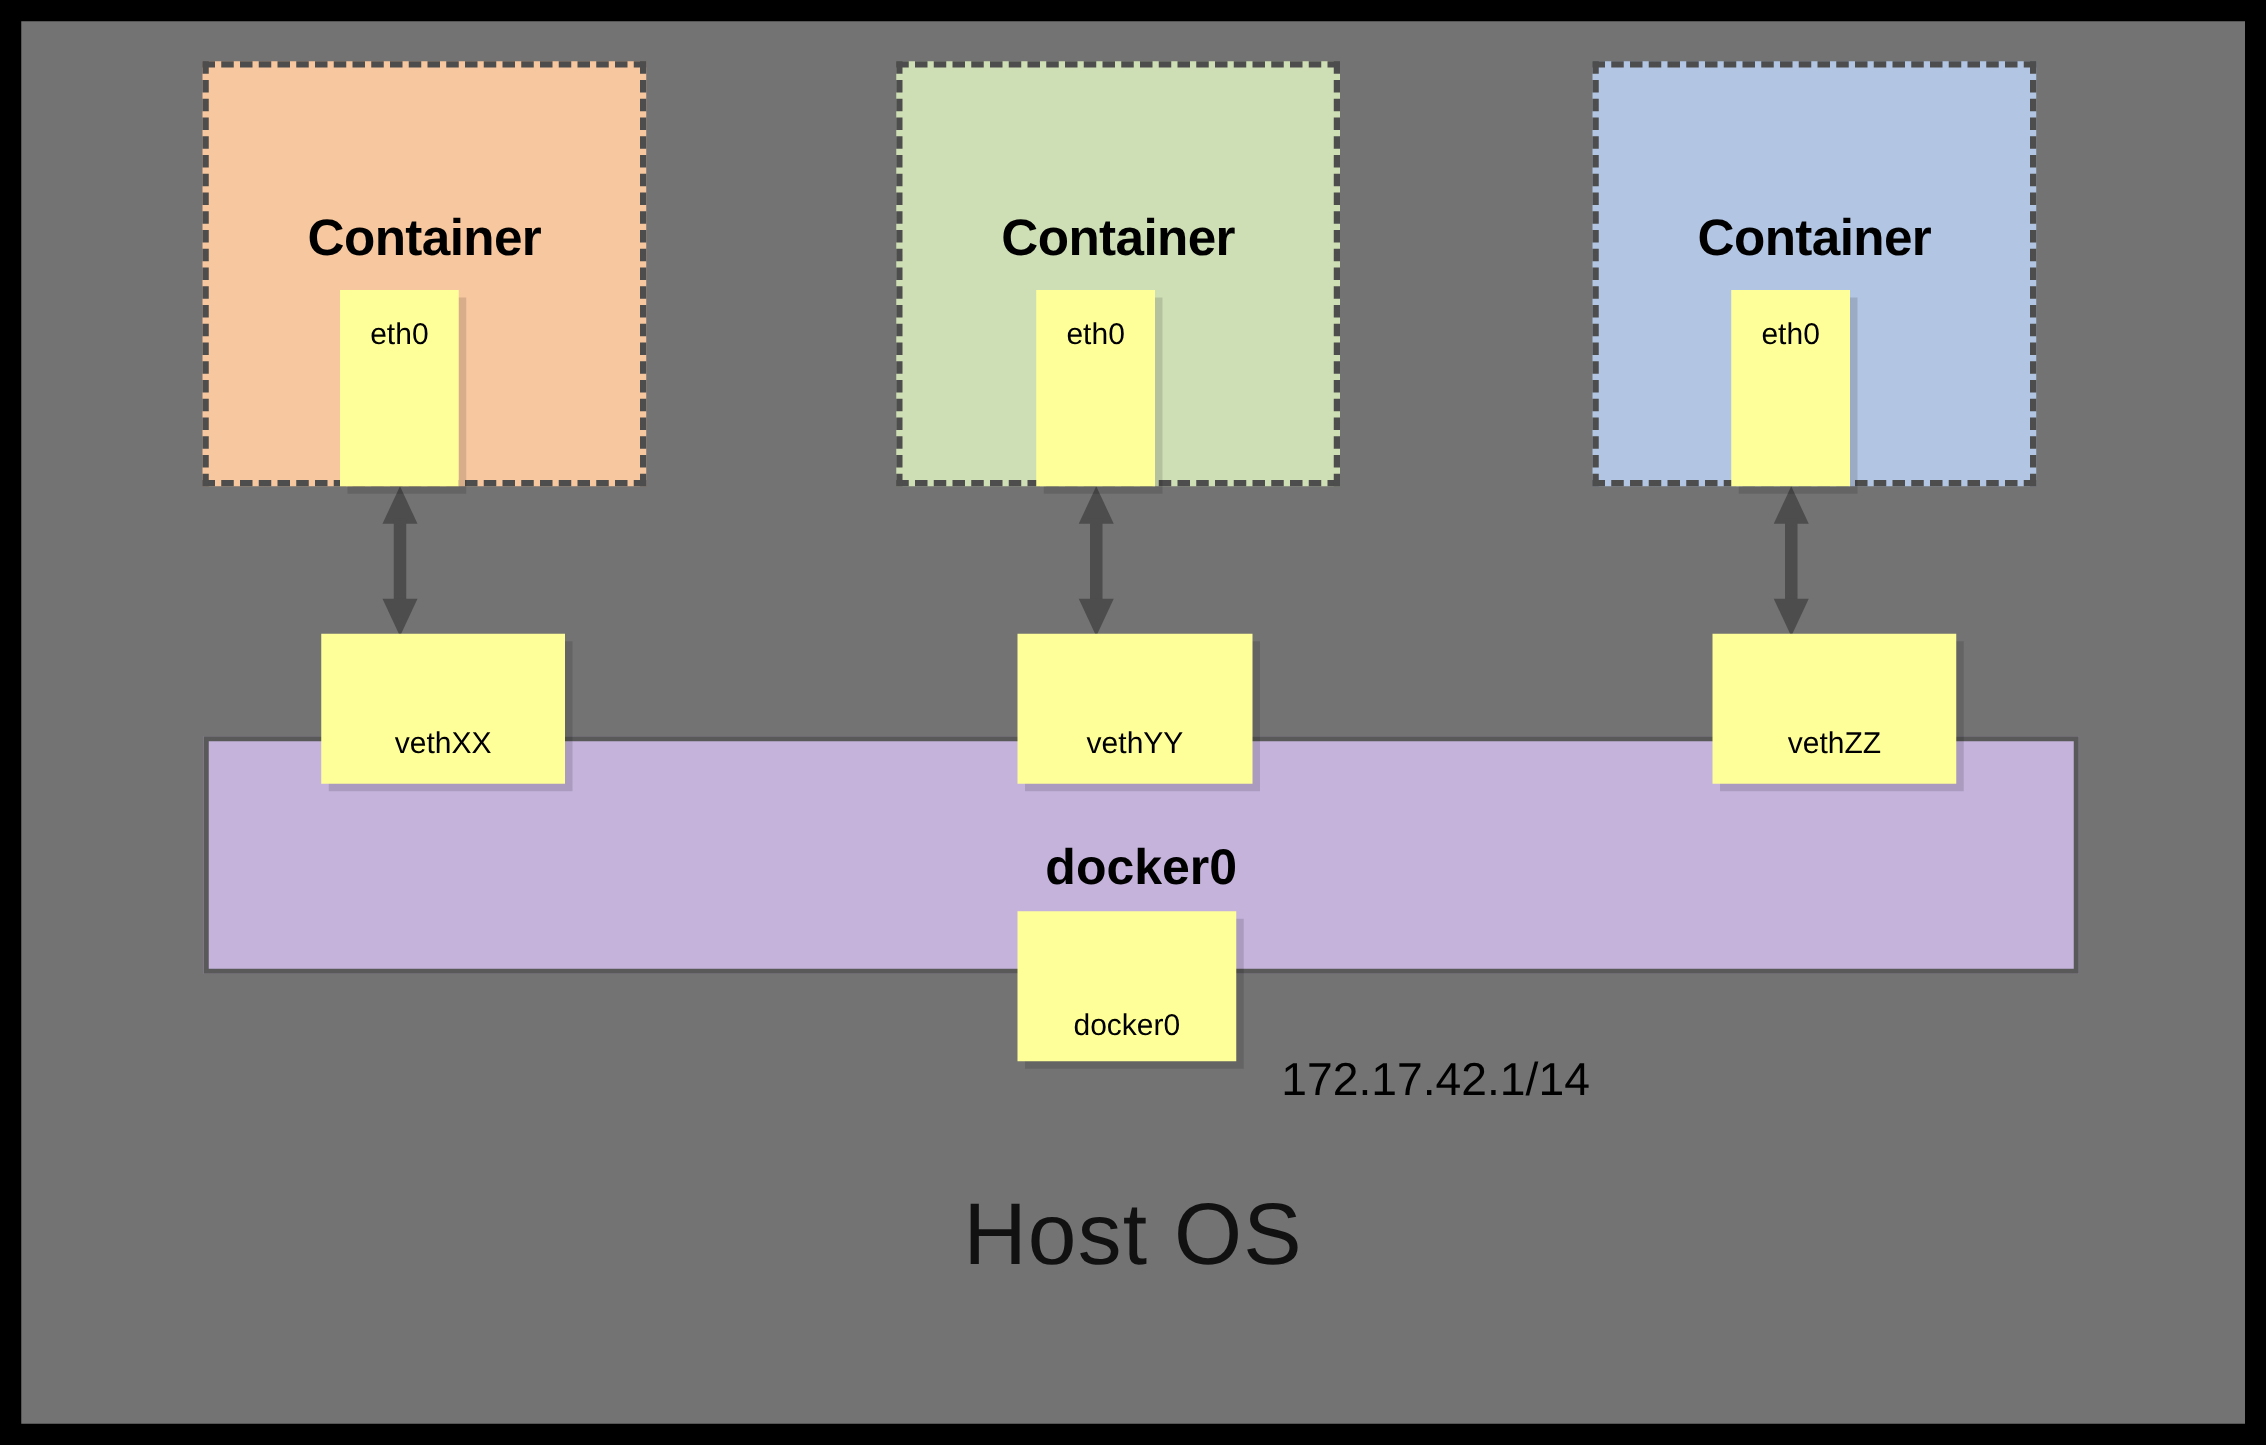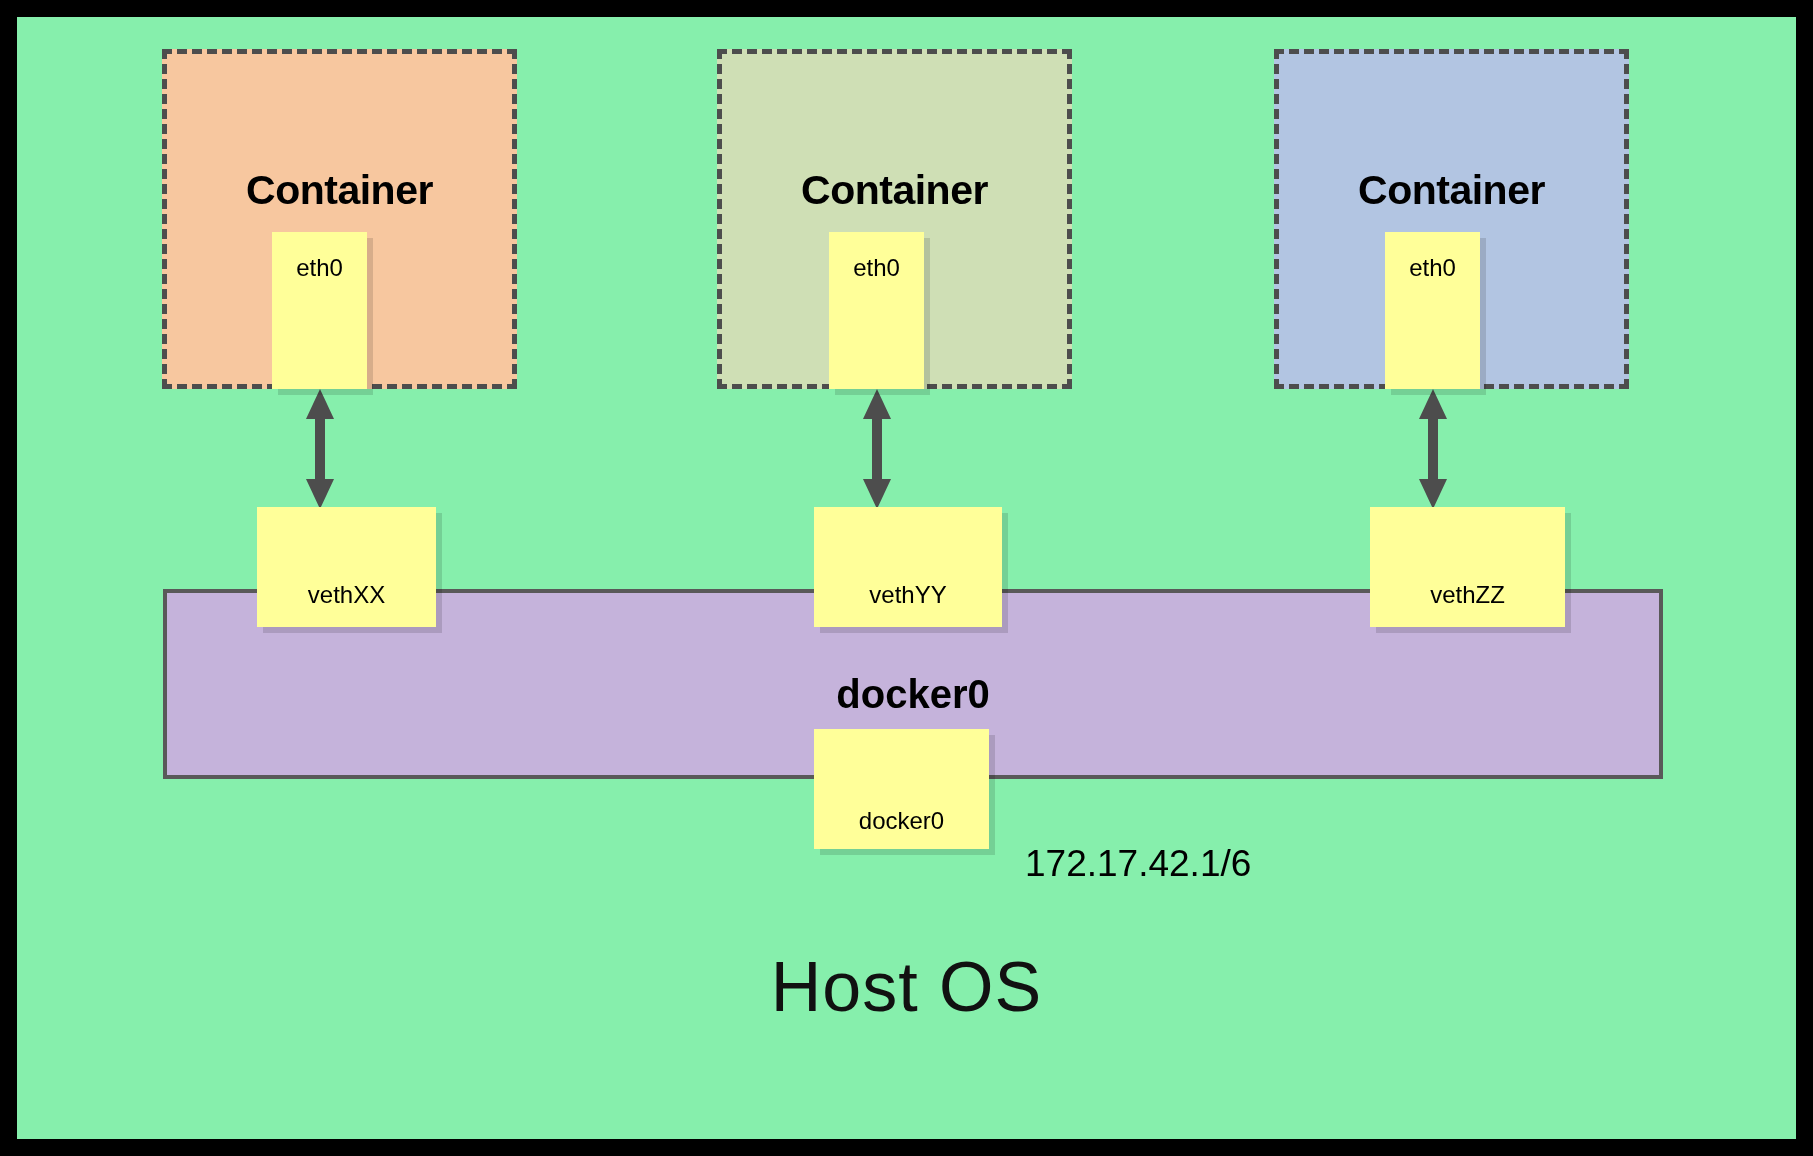--- a/index.html
+++ b/index.html
@@ -16,21 +16,21 @@
     height: 1156px;
     box-sizing: border-box;
     background: #000000;
     padding: 17px;
     overflow: hidden;
   }
   #stage {
     position: relative;
     width: 100%;
     height: 100%;
-    background: #86efac;
+    background: #737373;
     overflow: hidden;
   }
 
   
   .container-box {
     position: absolute;
     box-sizing: border-box;
     border: 5px dashed #4d4d4d;
   }
   .container-title {
@@ -155,26 +155,26 @@
         <polygon points="20,0 34,30 6,30" fill="#4d4d4d"></polygon>
         <rect x="15" y="26" width="10" height="68" fill="#4d4d4d"></rect>
         <polygon points="20,120 34,90 6,90" fill="#4d4d4d"></polygon>
       </svg>
     </div>
 
     <div id="docker-bar" style="left:146px; top:572px; width:1500px; height:190px;"></div>
 
     <div id="docker-bar-label" style="left:146px; top:655px; width:1500px;">docker0</div>
 
-    <div class="iface veth" style="left:240px; top:490px; width:179px; height:120px;">vethXX</div>
+    <div class="iface veth" style="left:240px; top:490px; width:195px; height:120px;">vethXX</div>
 
     <div class="iface veth" style="left:797px; top:490px; width:188px; height:120px;">vethYY</div>
 
     <div class="iface veth" style="left:1353px; top:490px; width:195px; height:120px;">vethZZ</div>
 
     <div class="iface docker0box" style="left:797px; top:712px; width:175px; height:120px;">docker0</div>
 
-    <div id="ip-label" style="left:1008px; top:826px;">172.17.42.1/6</div>
+    <div id="ip-label" style="left:1008px; top:826px;">172.17.42.1/14</div>
 
     <div id="host-os" style="left:0; top:930px;">Host OS</div>
 
   </div>
 </div>
 
 </body></html>

